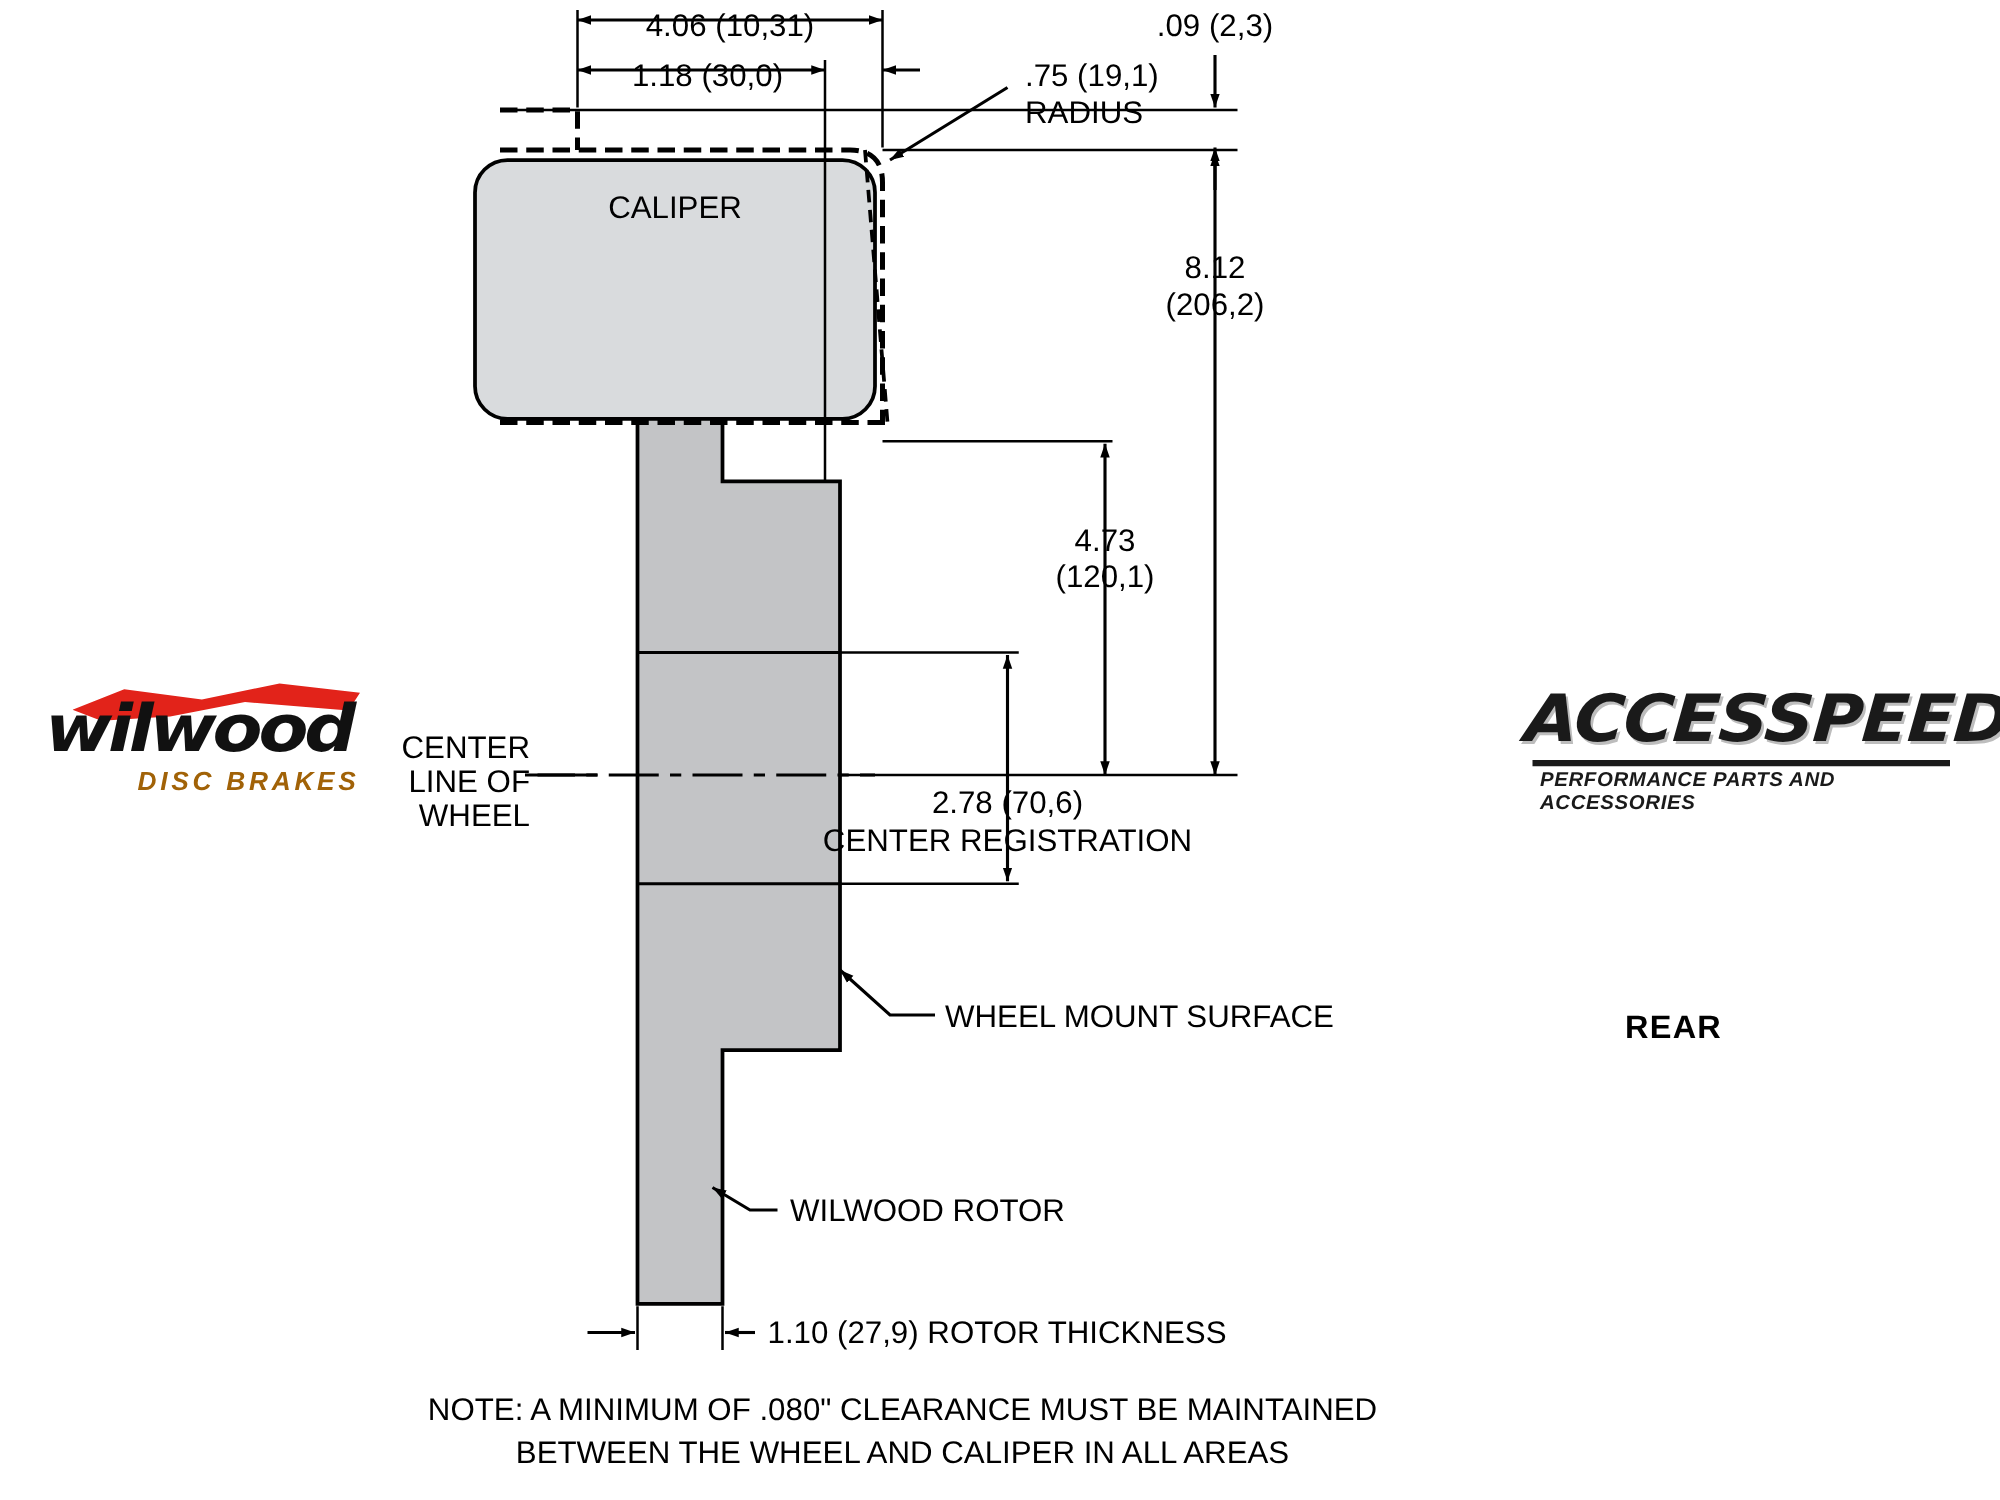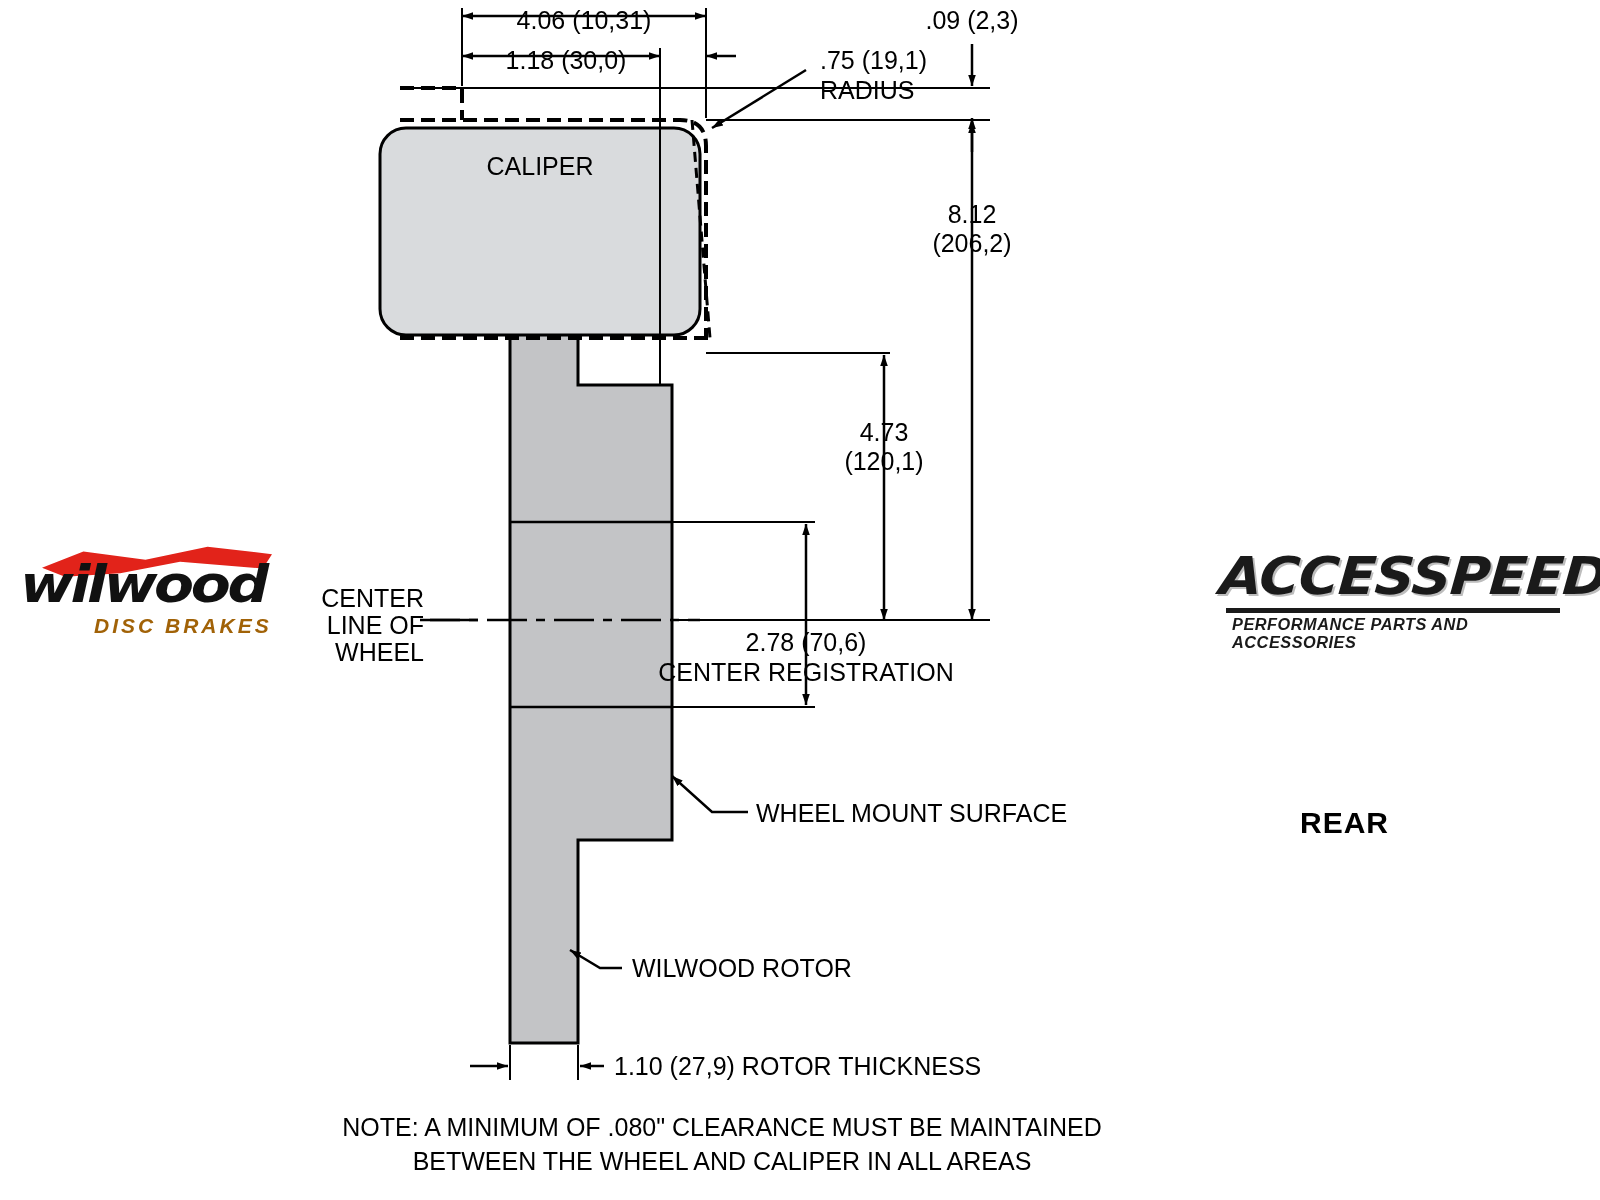--- a/index.html
+++ b/index.html
@@ -34,29 +34,29 @@
   .dimtext {
     font-size: 25px;
   }
   .labeltext {
     font-size: 25px;
   }
   .notetext {
     font-size: 25px;
   }
   .reartext {
-    font-size: 30px;
+    font-size: 26px;
     font-weight: bold;
     letter-spacing: 1px;
   }
 
   
   .wilwood-logo {
     position: absolute;
-    left: 6px;
+    left: 22px;
     top: 528px;
     width: 320px;
     height: 120px;
   }
   .wilwood-word {
     font-family: "DejaVu Sans", sans-serif;
     font-size: 52px;
     font-style: italic;
     font-weight: bold;
     color: #111111;

